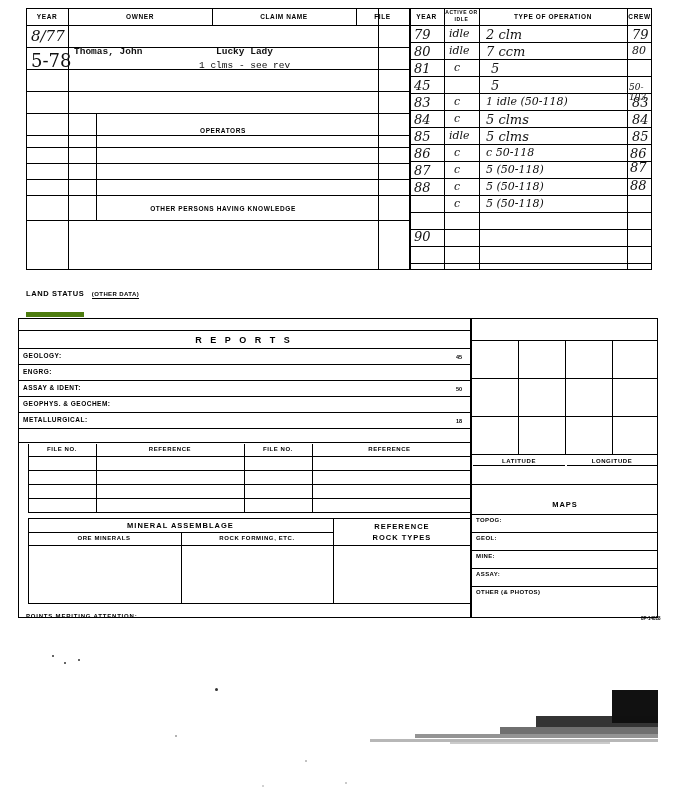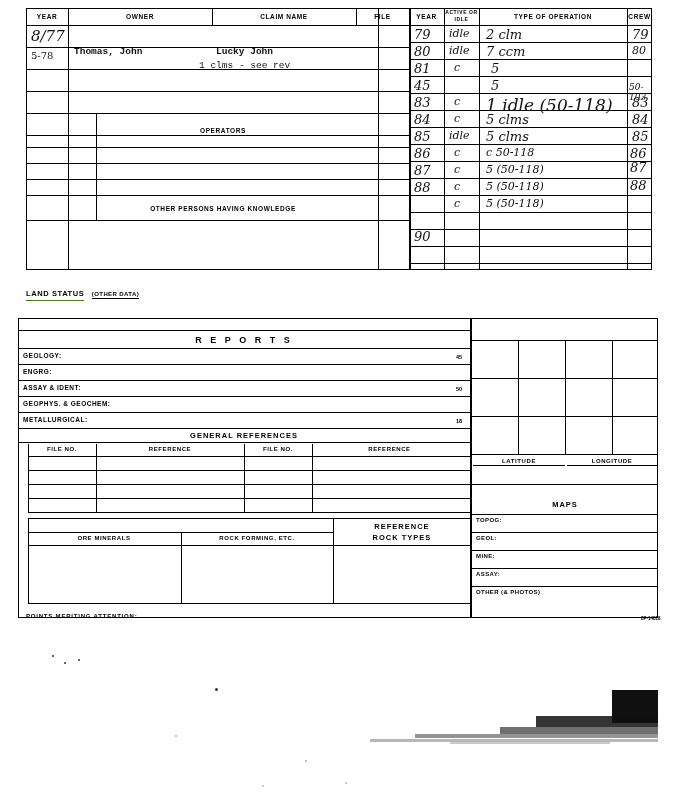--- a/index.html
+++ b/index.html
@@ -138,23 +138,23 @@
     <div class="hline" style="left:0;top:187px;width:383px;"></div>
     <div class="hline" style="left:0;top:212px;width:383px;"></div>
 
     <div class="vline" style="left:70px;top:105px;height:107px;"></div>
 
     <div class="abs hdr-lbl" style="left:42px;top:118px;width:310px;">OPERATORS</div>
 
     <div class="abs hdr-lbl" style="left:42px;top:196px;width:310px;">OTHER PERSONS HAVING KNOWLEDGE</div>
 
     <div class="abs hand" style="left:5px;top:19px;font-size:15px;">8/77</div>
-    <div class="abs hand" style="left:5px;top:42px;font-size:10px;font-style:normal;">5-78</div>
+    <div class="abs hand" style="left:5px;top:42px;font-size:18px;font-style:normal;">5-78</div>
     <div class="abs type" style="left:48px;top:38px;font-weight:bold;">Thomas, John</div>
-    <div class="abs type" style="left:190px;top:38px;font-weight:bold;">Lucky John</div>
+    <div class="abs type" style="left:190px;top:38px;font-weight:bold;">Lucky Lady</div>
     <div class="abs type" style="left:173px;top:52px;">1 clms - see rev</div>
 
     <div class="hline" style="left:383px;top:34px;width:243px;"></div>
     <div class="hline" style="left:383px;top:51px;width:243px;"></div>
     <div class="hline" style="left:383px;top:68px;width:243px;"></div>
     <div class="hline" style="left:383px;top:85px;width:243px;"></div>
     <div class="hline" style="left:383px;top:102px;width:243px;"></div>
     <div class="hline" style="left:383px;top:119px;width:243px;"></div>
     <div class="hline" style="left:383px;top:136px;width:243px;"></div>
     <div class="hline" style="left:383px;top:153px;width:243px;"></div>
@@ -180,21 +180,21 @@
     <div class="abs hand" style="left:465px;top:53px;">5</div>
     <div class="abs hand" style="left:606px;top:53px;"></div>
 
     <div class="abs hand" style="left:388px;top:70px;">45</div>
     <div class="abs hand" style="left:428px;top:70px;font-size:11px;"></div>
     <div class="abs hand" style="left:465px;top:70px;">5</div>
     <div class="abs hand" style="left:603px;top:74px;font-size:9px;">50-103</div>
 
     <div class="abs hand" style="left:388px;top:87px;">83</div>
     <div class="abs hand" style="left:428px;top:87px;font-size:11px;">c</div>
-    <div class="abs hand" style="left:460px;top:87px;font-size:17px;">1 idle   (50-118)</div>
+    <div class="abs hand" style="left:460px;top:87px;font-size:11px;">1 idle   (50-118)</div>
     <div class="abs hand" style="left:606px;top:87px;">83</div>
 
     <div class="abs hand" style="left:388px;top:104px;">84</div>
     <div class="abs hand" style="left:428px;top:104px;font-size:11px;">c</div>
     <div class="abs hand" style="left:460px;top:104px;">5 clms</div>
     <div class="abs hand" style="left:606px;top:104px;">84</div>
 
     <div class="abs hand" style="left:388px;top:121px;">85</div>
     <div class="abs hand" style="left:423px;top:121px;font-size:11px;">idle</div>
     <div class="abs hand" style="left:460px;top:121px;">5 clms</div>
@@ -215,21 +215,21 @@
     <div class="abs hand" style="left:460px;top:172px;font-size:11px;">5   (50-118)</div>
     <div class="abs hand" style="left:604px;top:170px;">88</div>
 
     <div class="abs hand" style="left:388px;top:189px;margin-top:32px;">90</div>
     <div class="abs hand" style="left:428px;top:189px;font-size:11px;">c</div>
     <div class="abs hand" style="left:460px;top:189px;font-size:11px;">5   (50-118)</div>
     <div class="abs hand" style="left:604px;top:189px;"></div>
   </div>
 
   <div class="abs" style="left:26px;top:282px;">
-    <span class="underline-title" style="border-bottom:1px solid #4d7c0f;padding-bottom:2px;">LAND STATUS</span>
+    <span class="underline-title" style="border-bottom:5px solid #4d7c0f;padding-bottom:14px;">LAND STATUS</span>
     <span class="underline-sub" style="border-bottom:1px solid #000;padding-bottom:1px;margin-left:3px;">(OTHER DATA)</span>
   </div>
 
   <div id="reports-block">
     <div class="outer"></div>
 
     <div class="vline" style="left:452px;top:0;height:300px;width:2px;"></div>
 
     <div class="hline" style="left:0;top:12px;width:452px;"></div>
     <div class="abs rep-title" style="left:0;top:17px;width:452px;">R E P O R T S</div>
@@ -248,38 +248,38 @@
     <div class="hline" style="left:0;top:78px;width:452px;"></div>
 
     <div class="abs row-lbl" style="left:5px;top:82px;">GEOPHYS. &amp; GEOCHEM:</div>
     <div class="abs num-r" style="left:438px;top:84px;"></div>
     <div class="hline" style="left:0;top:94px;width:452px;"></div>
 
     <div class="abs row-lbl" style="left:5px;top:98px;">METALLURGICAL:</div>
     <div class="abs num-r" style="left:438px;top:100px;">18</div>
     <div class="hline" style="left:0;top:110px;width:452px;"></div>
 
-    <div class="abs sect-title" style="left:0;top:113px;width:452px;">GENERAL REFERENCES</div>
     <div class="hline" style="left:0;top:124px;width:452px;"></div>
 
     <div class="abs col-head" style="left:10px;top:128px;width:68px;">FILE NO.</div>
     <div class="abs col-head" style="left:78px;top:128px;width:148px;">REFERENCE</div>
     <div class="abs col-head" style="left:226px;top:128px;width:68px;">FILE NO.</div>
     <div class="abs col-head" style="left:294px;top:128px;width:155px;">REFERENCE</div>
     <div class="hline" style="left:10px;top:138px;width:442px;"></div>
     <div class="hline" style="left:10px;top:152px;width:442px;"></div>
     <div class="hline" style="left:10px;top:166px;width:442px;"></div>
     <div class="hline" style="left:10px;top:180px;width:442px;"></div>
     <div class="hline" style="left:10px;top:194px;width:442px;"></div>
     <div class="vline" style="left:10px;top:126px;height:68px;"></div>
     <div class="vline" style="left:78px;top:126px;height:68px;"></div>
     <div class="vline" style="left:226px;top:126px;height:68px;"></div>
     <div class="vline" style="left:294px;top:126px;height:68px;"></div>
 
     <div class="hline" style="left:10px;top:200px;width:442px;"></div>
+    <div class="abs sect-title" style="left:10px;top:203px;width:305px;">MINERAL ASSEMBLAGE</div>
     <div class="hline" style="left:10px;top:214px;width:305px;"></div>
     <div class="abs col-head" style="left:10px;top:217px;width:152px;">ORE MINERALS</div>
     <div class="abs col-head" style="left:163px;top:217px;width:152px;">ROCK FORMING, ETC.</div>
     <div class="hline" style="left:10px;top:227px;width:442px;"></div>
     <div class="vline" style="left:10px;top:200px;height:85px;"></div>
     <div class="vline" style="left:163px;top:214px;height:71px;"></div>
     <div class="vline" style="left:315px;top:200px;height:85px;"></div>
 
     <div class="abs sect-title" style="left:316px;top:203px;width:136px;line-height:11px;">REFERENCE</div>
     <div class="abs sect-title" style="left:316px;top:214px;width:136px;line-height:11px;">ROCK TYPES</div>

